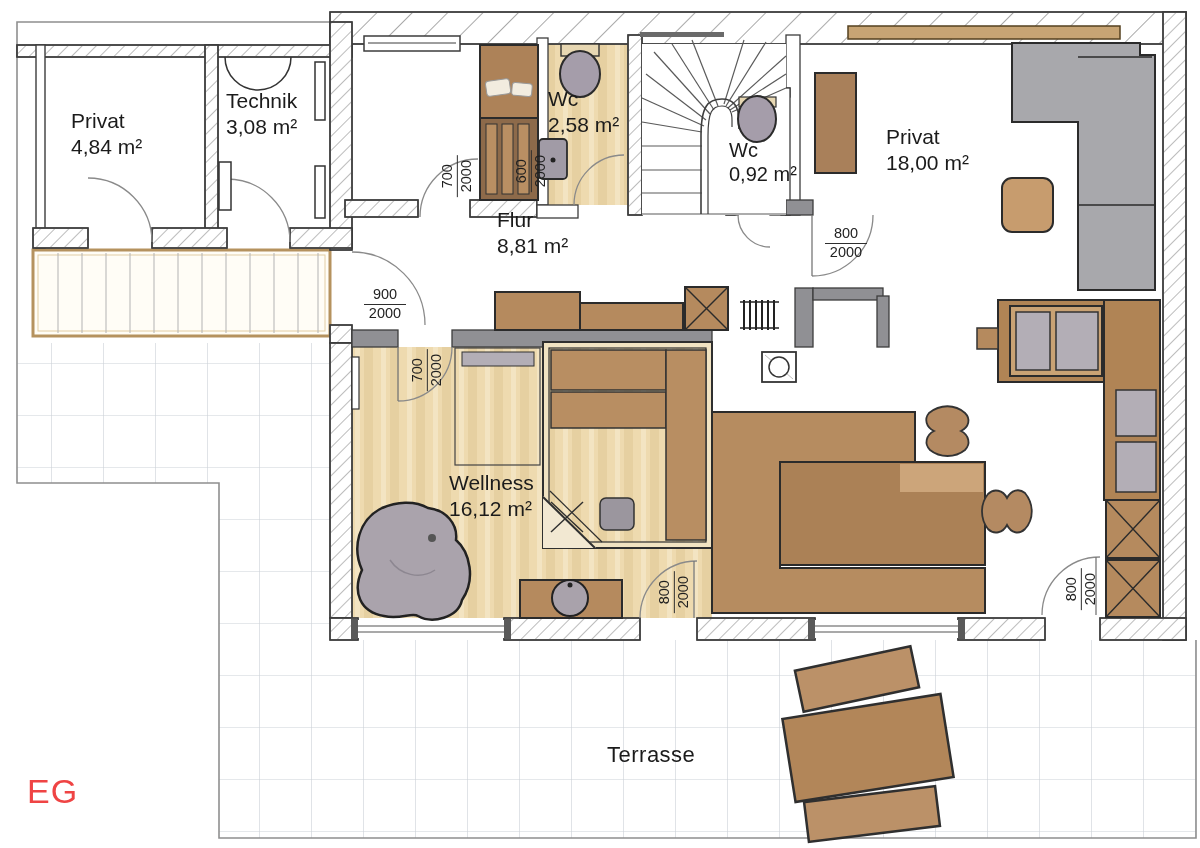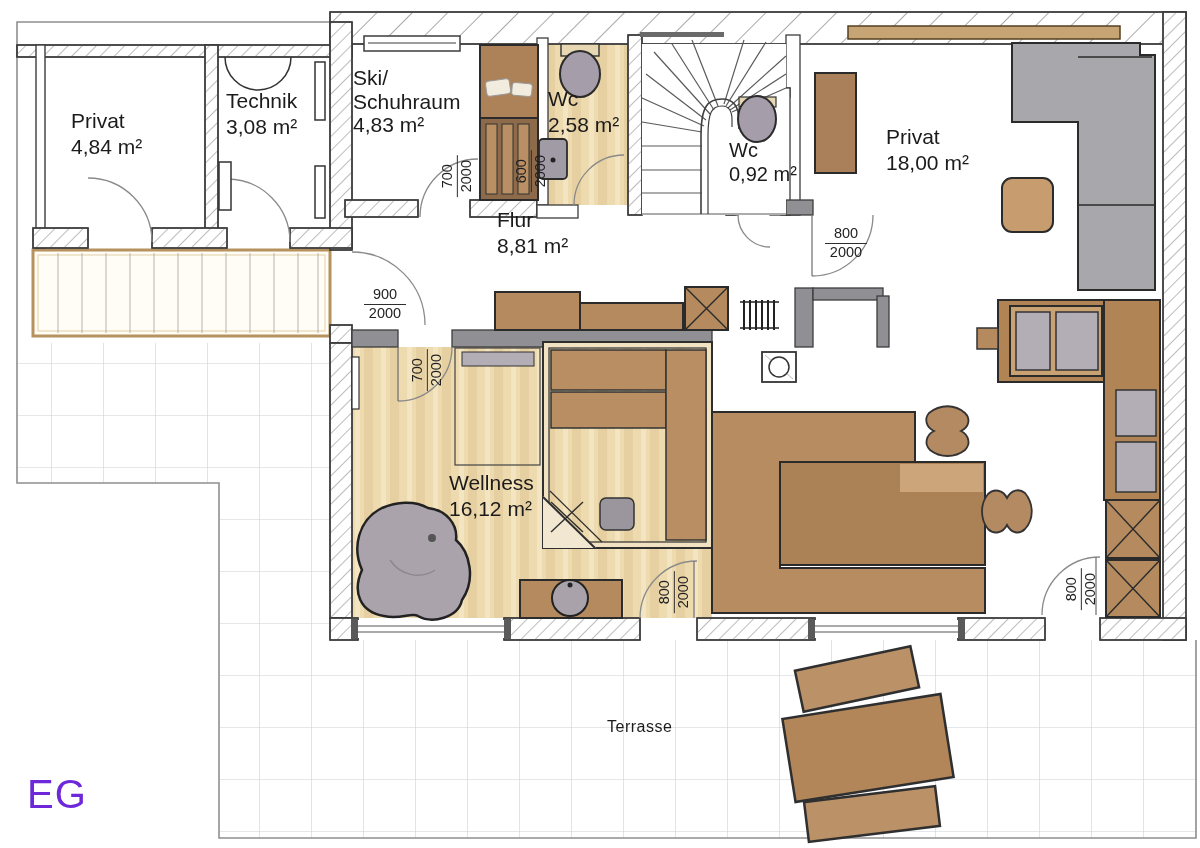--- a/index.html
+++ b/index.html
@@ -7,22 +7,22 @@
         font-family:"Liberation Sans",sans-serif;overflow:hidden;}
   .plan svg{position:absolute;left:0;top:0;}
   .rlabel{position:absolute;font-size:21px;line-height:1.22;color:#1b1b1b;white-space:nowrap;z-index:5;}
   .rlabel span{display:block;}
   .rlabel.small{font-size:20px;}
   .dim{position:absolute;width:46px;font-size:14.5px;line-height:1.08;color:#1f1f1f;
        text-align:center;z-index:5;}
   .dim span{display:block;}
   .dim .num1{border-bottom:1.4px solid #2e2e2e;padding-bottom:1px;margin:0 2px 1px 2px;}
   .dim.vert{transform:rotate(-90deg);}
-  .floor-tag{position:absolute;font-size:40px;color:#6d28d9;letter-spacing:1px;z-index:5;}
-  .terrace-tag{position:absolute;font-size:16px;color:#1b1b1b;letter-spacing:.5px;z-index:5;}
+  .floor-tag{position:absolute;font-size:34px;color:#ef4444;letter-spacing:1px;z-index:5;}
+  .terrace-tag{position:absolute;font-size:22px;color:#1b1b1b;letter-spacing:.5px;z-index:5;margin-top:24px;}
 </style>
 </head>
 <body>
 
 <div class="plan">
 
 <svg width="1200" height="848" viewBox="0 0 1200 848">
   <defs>
     <pattern id="hw" width="10" height="10" patternUnits="userSpaceOnUse" patternTransform="rotate(45)">
       <line x1="0" y1="0" x2="0" y2="10" stroke="#7a7a7a" stroke-width="1"></line>
@@ -327,25 +327,20 @@
 </svg>
 
 <div class="rlabel" style="left:71px;top:108px">
   <span>Privat</span>
   <span>4,84 m²</span>
 </div>
 <div class="rlabel" style="left:226px;top:88px">
   <span>Technik</span>
   <span>3,08 m²</span>
 </div>
-<div class="rlabel" style="left:353px;top:66px;line-height:1.12">
-  <span>Ski/</span>
-  <span>Schuhraum</span>
-  <span>4,83 m²</span>
-</div>
 <div class="rlabel" style="left:548px;top:86px">
   <span>Wc</span>
   <span>2,58 m²</span>
 </div>
 <div class="rlabel small" style="left:729px;top:138px">
   <span>Wc</span>
   <span>0,92 m²</span>
 </div>
 <div class="rlabel" style="left:886px;top:124px">
   <span>Privat</span>

